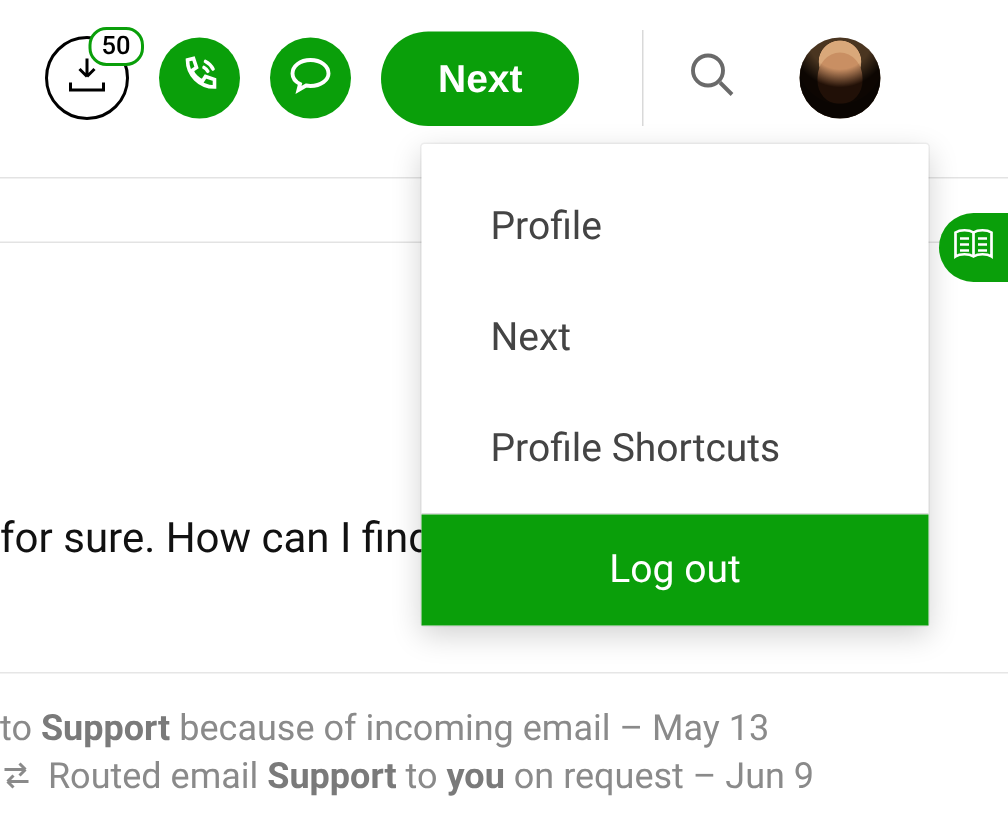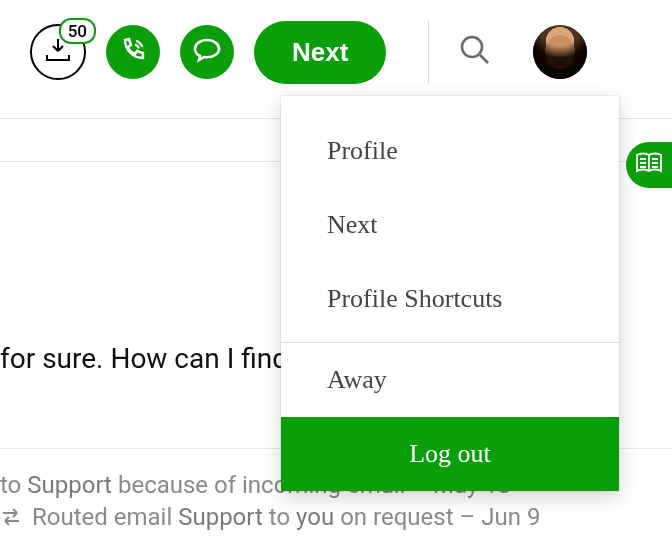--- a/index.html
+++ b/index.html
@@ -134,21 +134,21 @@
     position: absolute;
     left: 0;
     top: 448px;
     right: 0;
     font-size: 24px;
     color: #8a8a8a;
     border-top: 1px solid #e6e6e6;
     padding-top: 18px;
   }
   .meta-line { margin: 4px 0; white-space: nowrap; }
-  .meta-line .b { font-weight: 400; color:#7a7a7a;text-align:right; }
+  .meta-line .b { font-weight: 700; color:#7a7a7a;text-align:right; }
   .route-ico {
     display:inline-block;
     vertical-align: middle;
     margin-right:4px;
     color:#8a8a8a;
   }
 
   
   .menu {
     position: absolute;
@@ -159,21 +159,20 @@
     box-shadow: 0 6px 20px rgba(0,0,0,0.18), 0 0 0 1px rgba(0,0,0,0.05);
     border-radius: 2px;
     z-index: 5;
     padding-top: 18px;
   }
   .menu-item {
     font-size: 26px;
     color: #444;
     padding: 22px 46px;
     cursor: pointer;
-    font-family: Liberation Serif, serif;
   }
   .menu-sep {
     height:1px;
     background:#dcdcdc;
     margin: 6px 0 0 0;
   }
   .menu-item.selected {
     background: #0a9f0a;
     color: #fff;
     text-align: center;
@@ -275,15 +274,14 @@
       <path d="M17 8 h6 M17 12 h6 M17 16 h6"></path>
     </svg>
   </span>
 </div>
 
 <div class="menu">
   <div class="menu-item">Profile</div>
   <div class="menu-item">Next</div>
   <div class="menu-item">Profile Shortcuts</div>
   <div class="menu-sep"></div>
-  <div class="menu-item">Away</div>
   <div class="menu-item selected">Log out</div>
 </div>
 
 </body></html>

